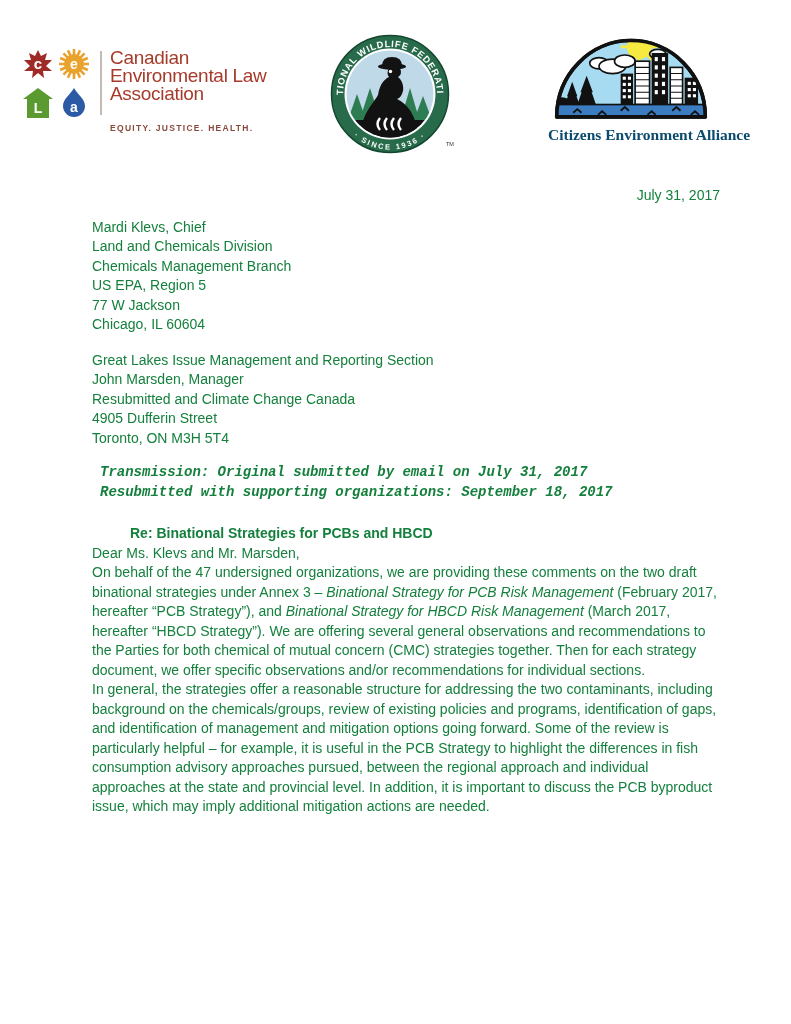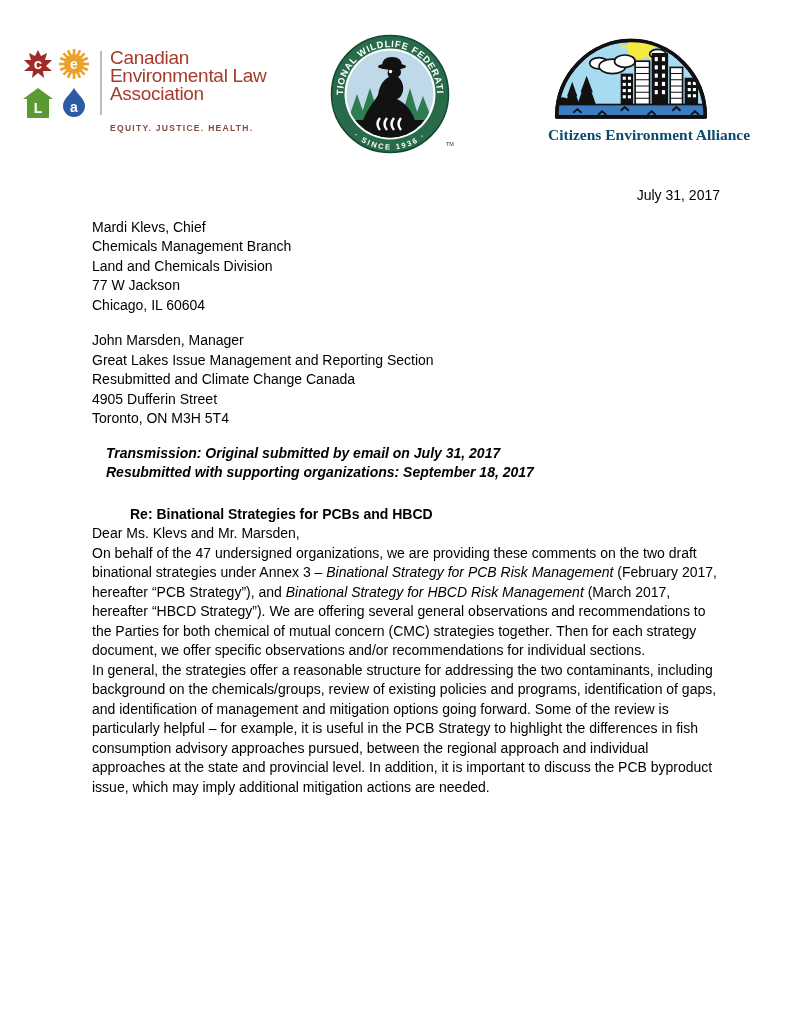--- a/index.html
+++ b/index.html
@@ -22,27 +22,27 @@
   .cela-tagline{margin-top:20px;font-size:8.5px;font-weight:bold;color:#8a4a3d;letter-spacing:1.3px;}
 
   .nwf-logo{position:absolute;left:328px;top:32px;width:126px;height:126px;}
   .cea-logo{position:absolute;left:548px;top:22px;width:166px;}
   .cea-caption{margin-top:2px;text-align:center;font-family:"Liberation Serif","DejaVu Serif",serif;
     font-weight:bold;font-size:15.5px;color:#0c4a6e;white-space:nowrap;}
 
   
   .content{
     position:absolute;left:92px;top:186px;width:628px;
-    font-size:14px;line-height:19.5px;color:#000000;
+    font-size:14px;line-height:19.5px;color:#15803d;
   }
   .content p, .content div.block{margin:0;}
   .date-line{text-align:right;margin:0 0 18px 0;}
   .addr{margin:12px 0 16px 0;}
   .addr-2{margin:0 0 15px 0;}
-  .transmission{font-weight:bold;font-style:italic;margin:0 0 22px 14px;}
+  .transmission{font-weight:bold;font-style:italic;margin:0 0 22px 8px;font-family:Liberation Mono, monospace;}
   .subject{font-weight:bold;margin:0 0 27px 0;padding-left:38px;}
   .salutation{margin:0 0 11px 0;}
   .para{margin:0 0 17px 0;}
 </style>
 </head>
 <body>
 
 <div class="page">
 
   <div class="cela-logo">
@@ -239,29 +239,30 @@
     </svg>
     <div class="cea-caption">Citizens Environment Alliance</div>
   </div>
 
   <div class="content">
 
     <p class="date-line">July 31, 2017</p>
 
     <div class="addr">
       <div>Mardi Klevs, Chief</div>
+      <div>Land and Chemicals Division</div>
       <div>Chemicals Management Branch</div>
-      <div>Land and Chemicals Division</div>
+      <div>US EPA, Region 5</div>
       <div>77 W Jackson</div>
       <div>Chicago, IL 60604</div>
     </div>
 
     <div class="addr addr-2">
+      <div>Great Lakes Issue Management and Reporting Section</div>
       <div>John Marsden, Manager</div>
-      <div>Great Lakes Issue Management and Reporting Section</div>
       <div>Resubmitted and Climate Change Canada</div>
       <div>4905 Dufferin Street</div>
       <div>Toronto, ON M3H 5T4</div>
     </div>
 
     <div class="transmission">
       <div>Transmission: Original submitted by email on July 31, 2017</div>
       <div>Resubmitted with supporting organizations: September 18, 2017</div>
     </div>
 

